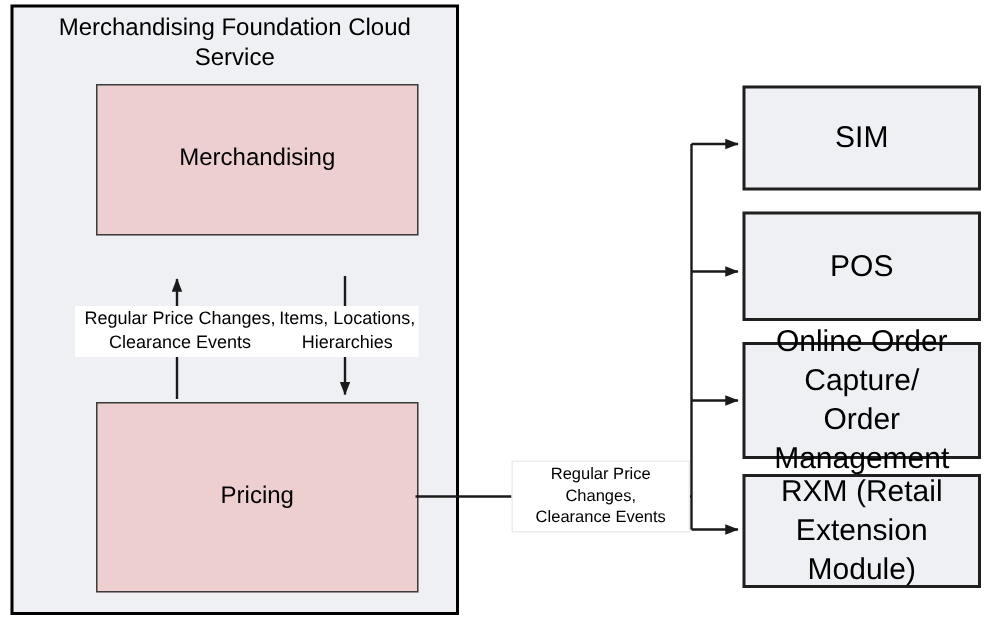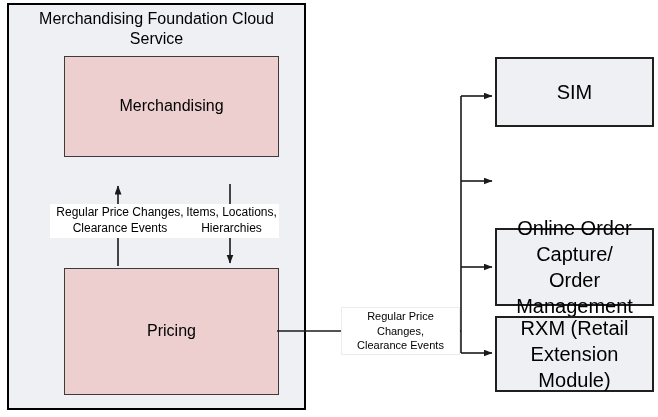--- a/index.html
+++ b/index.html
@@ -161,20 +161,23 @@
 Hierarchies</div>
 
   <div class="edge-label c">Regular Price
 Changes,
 Clearance Events</div>
 
   <div class="node system sim">
     <span class="node-label">SIM</span>
   </div>
 
+  <div class="node system pos">
+    <span class="node-label">POS</span>
+  </div>
 
   <div class="node system oo">
     <span class="node-label">Online Order
 Capture/
 Order Management</span>
   </div>
 
   <div class="node system rxm">
     <span class="node-label">RXM (Retail
 Extension Module)</span>

